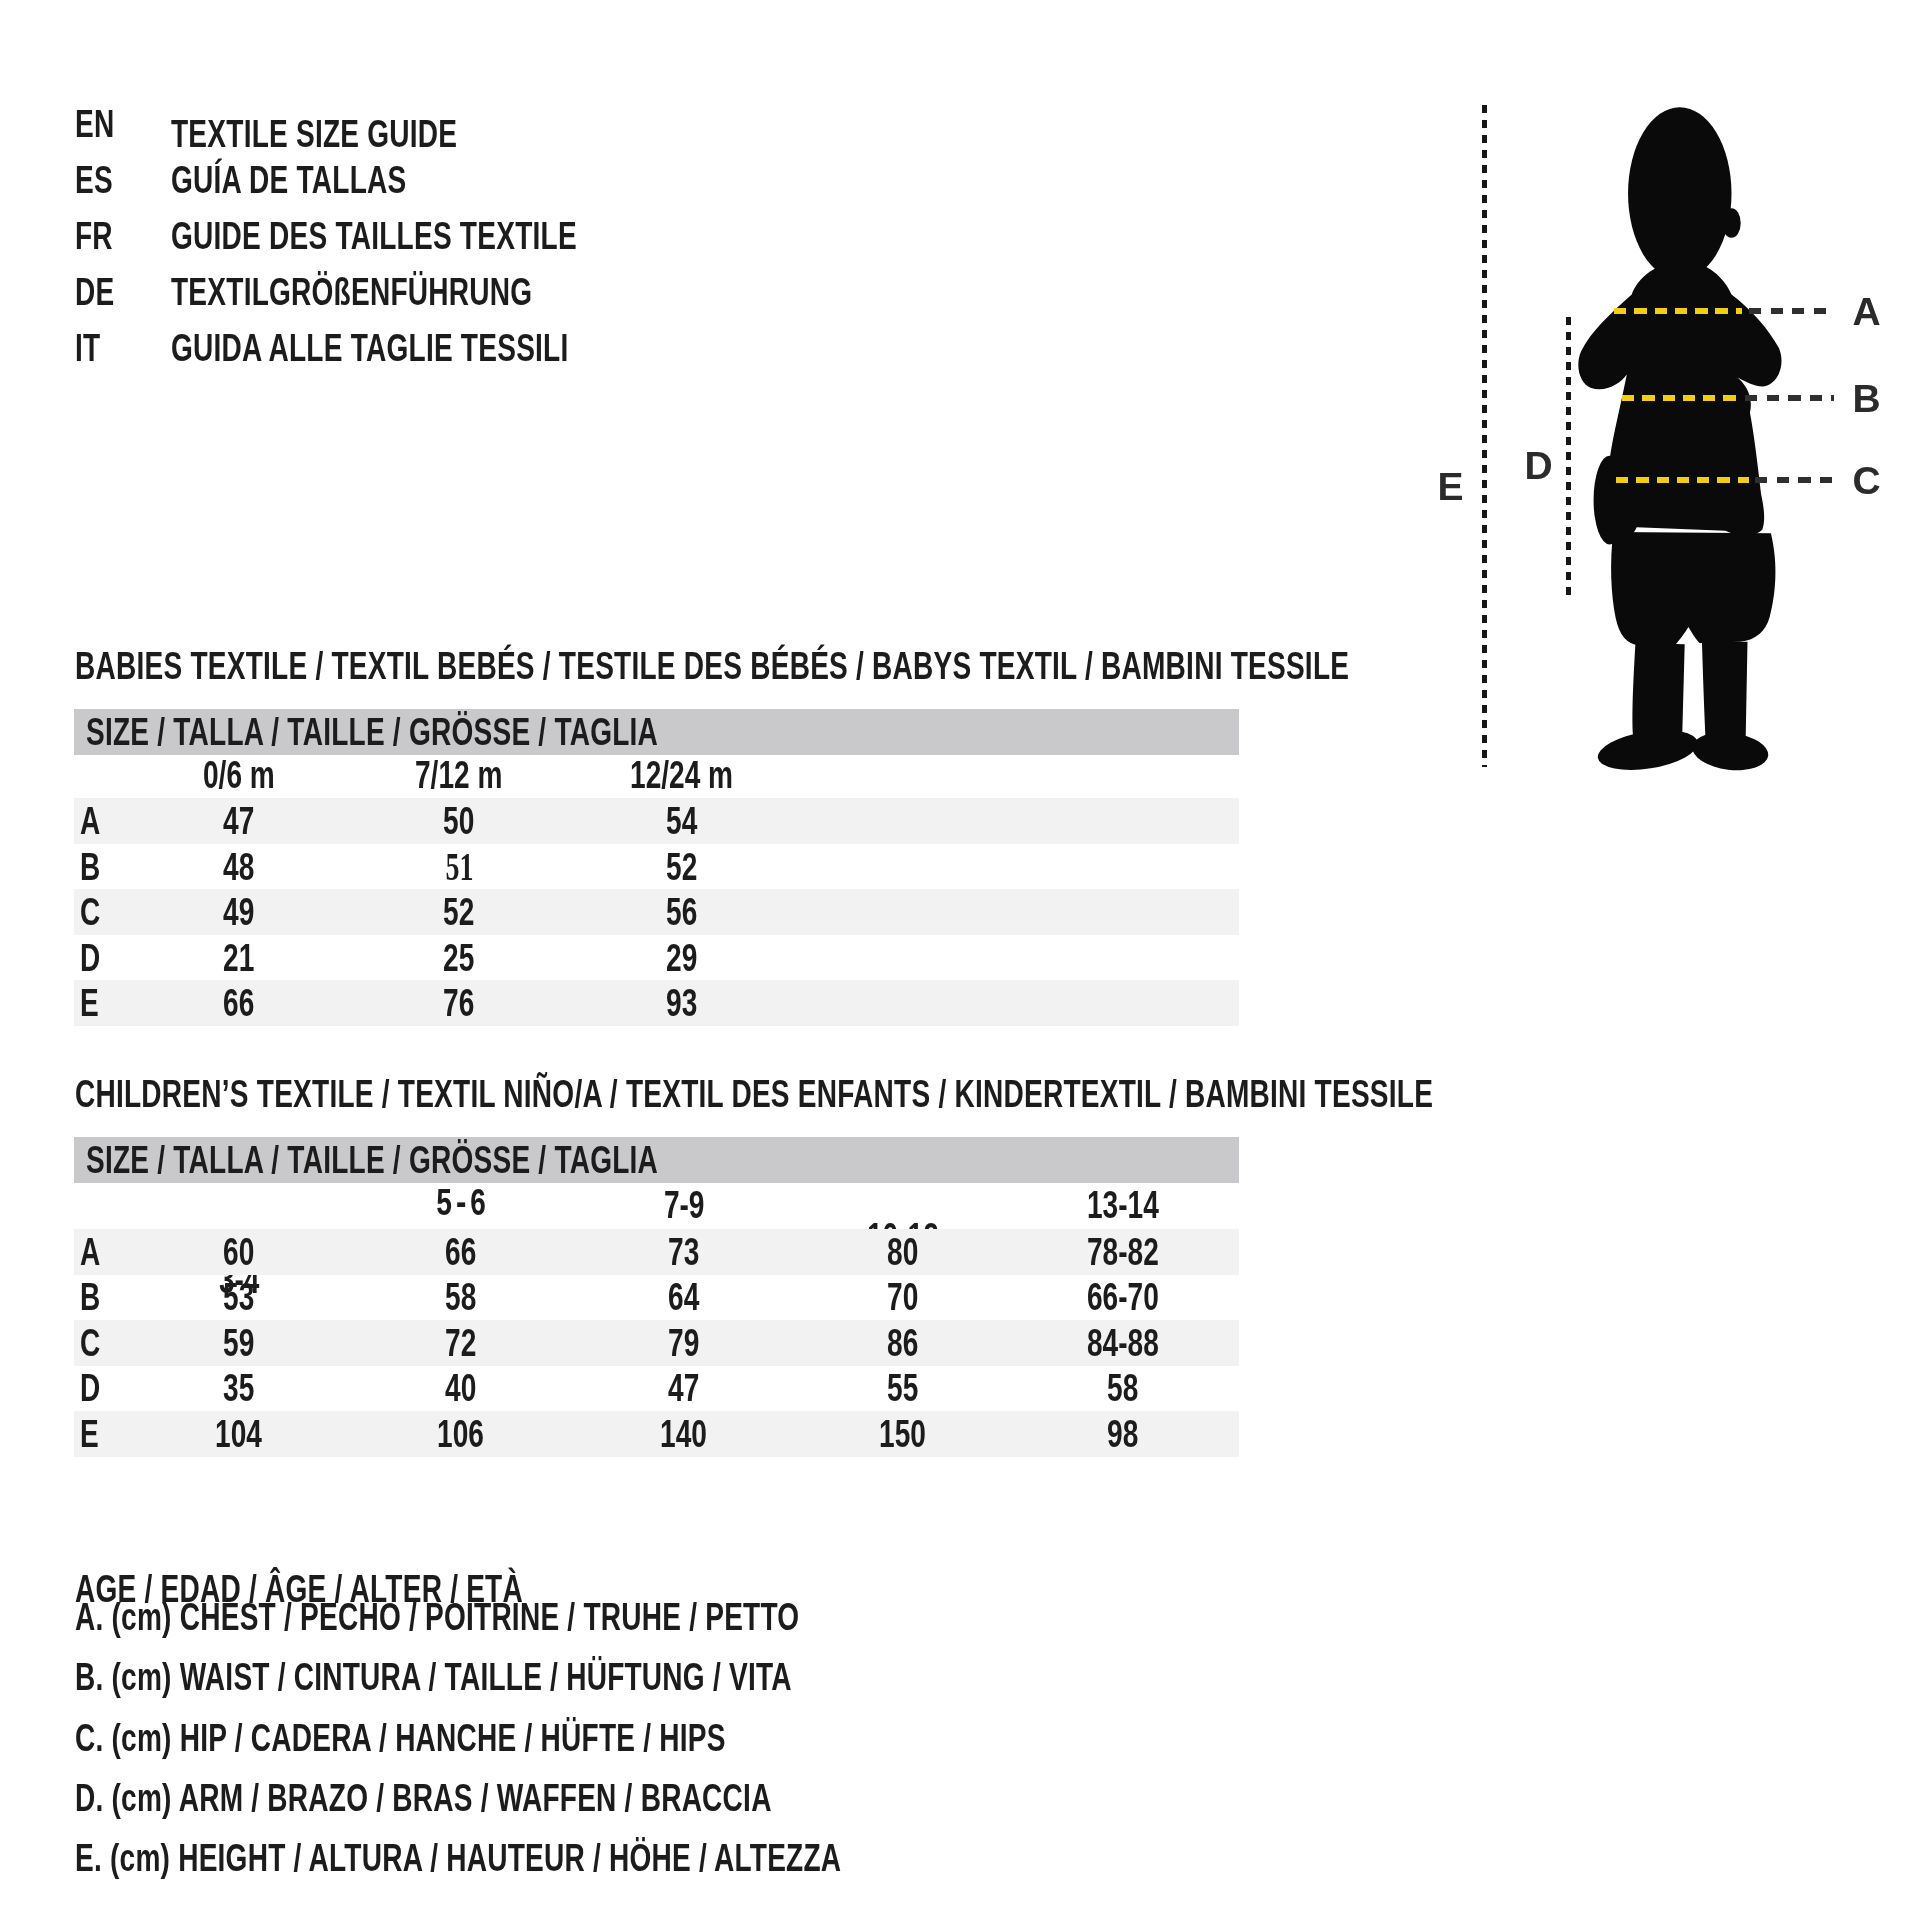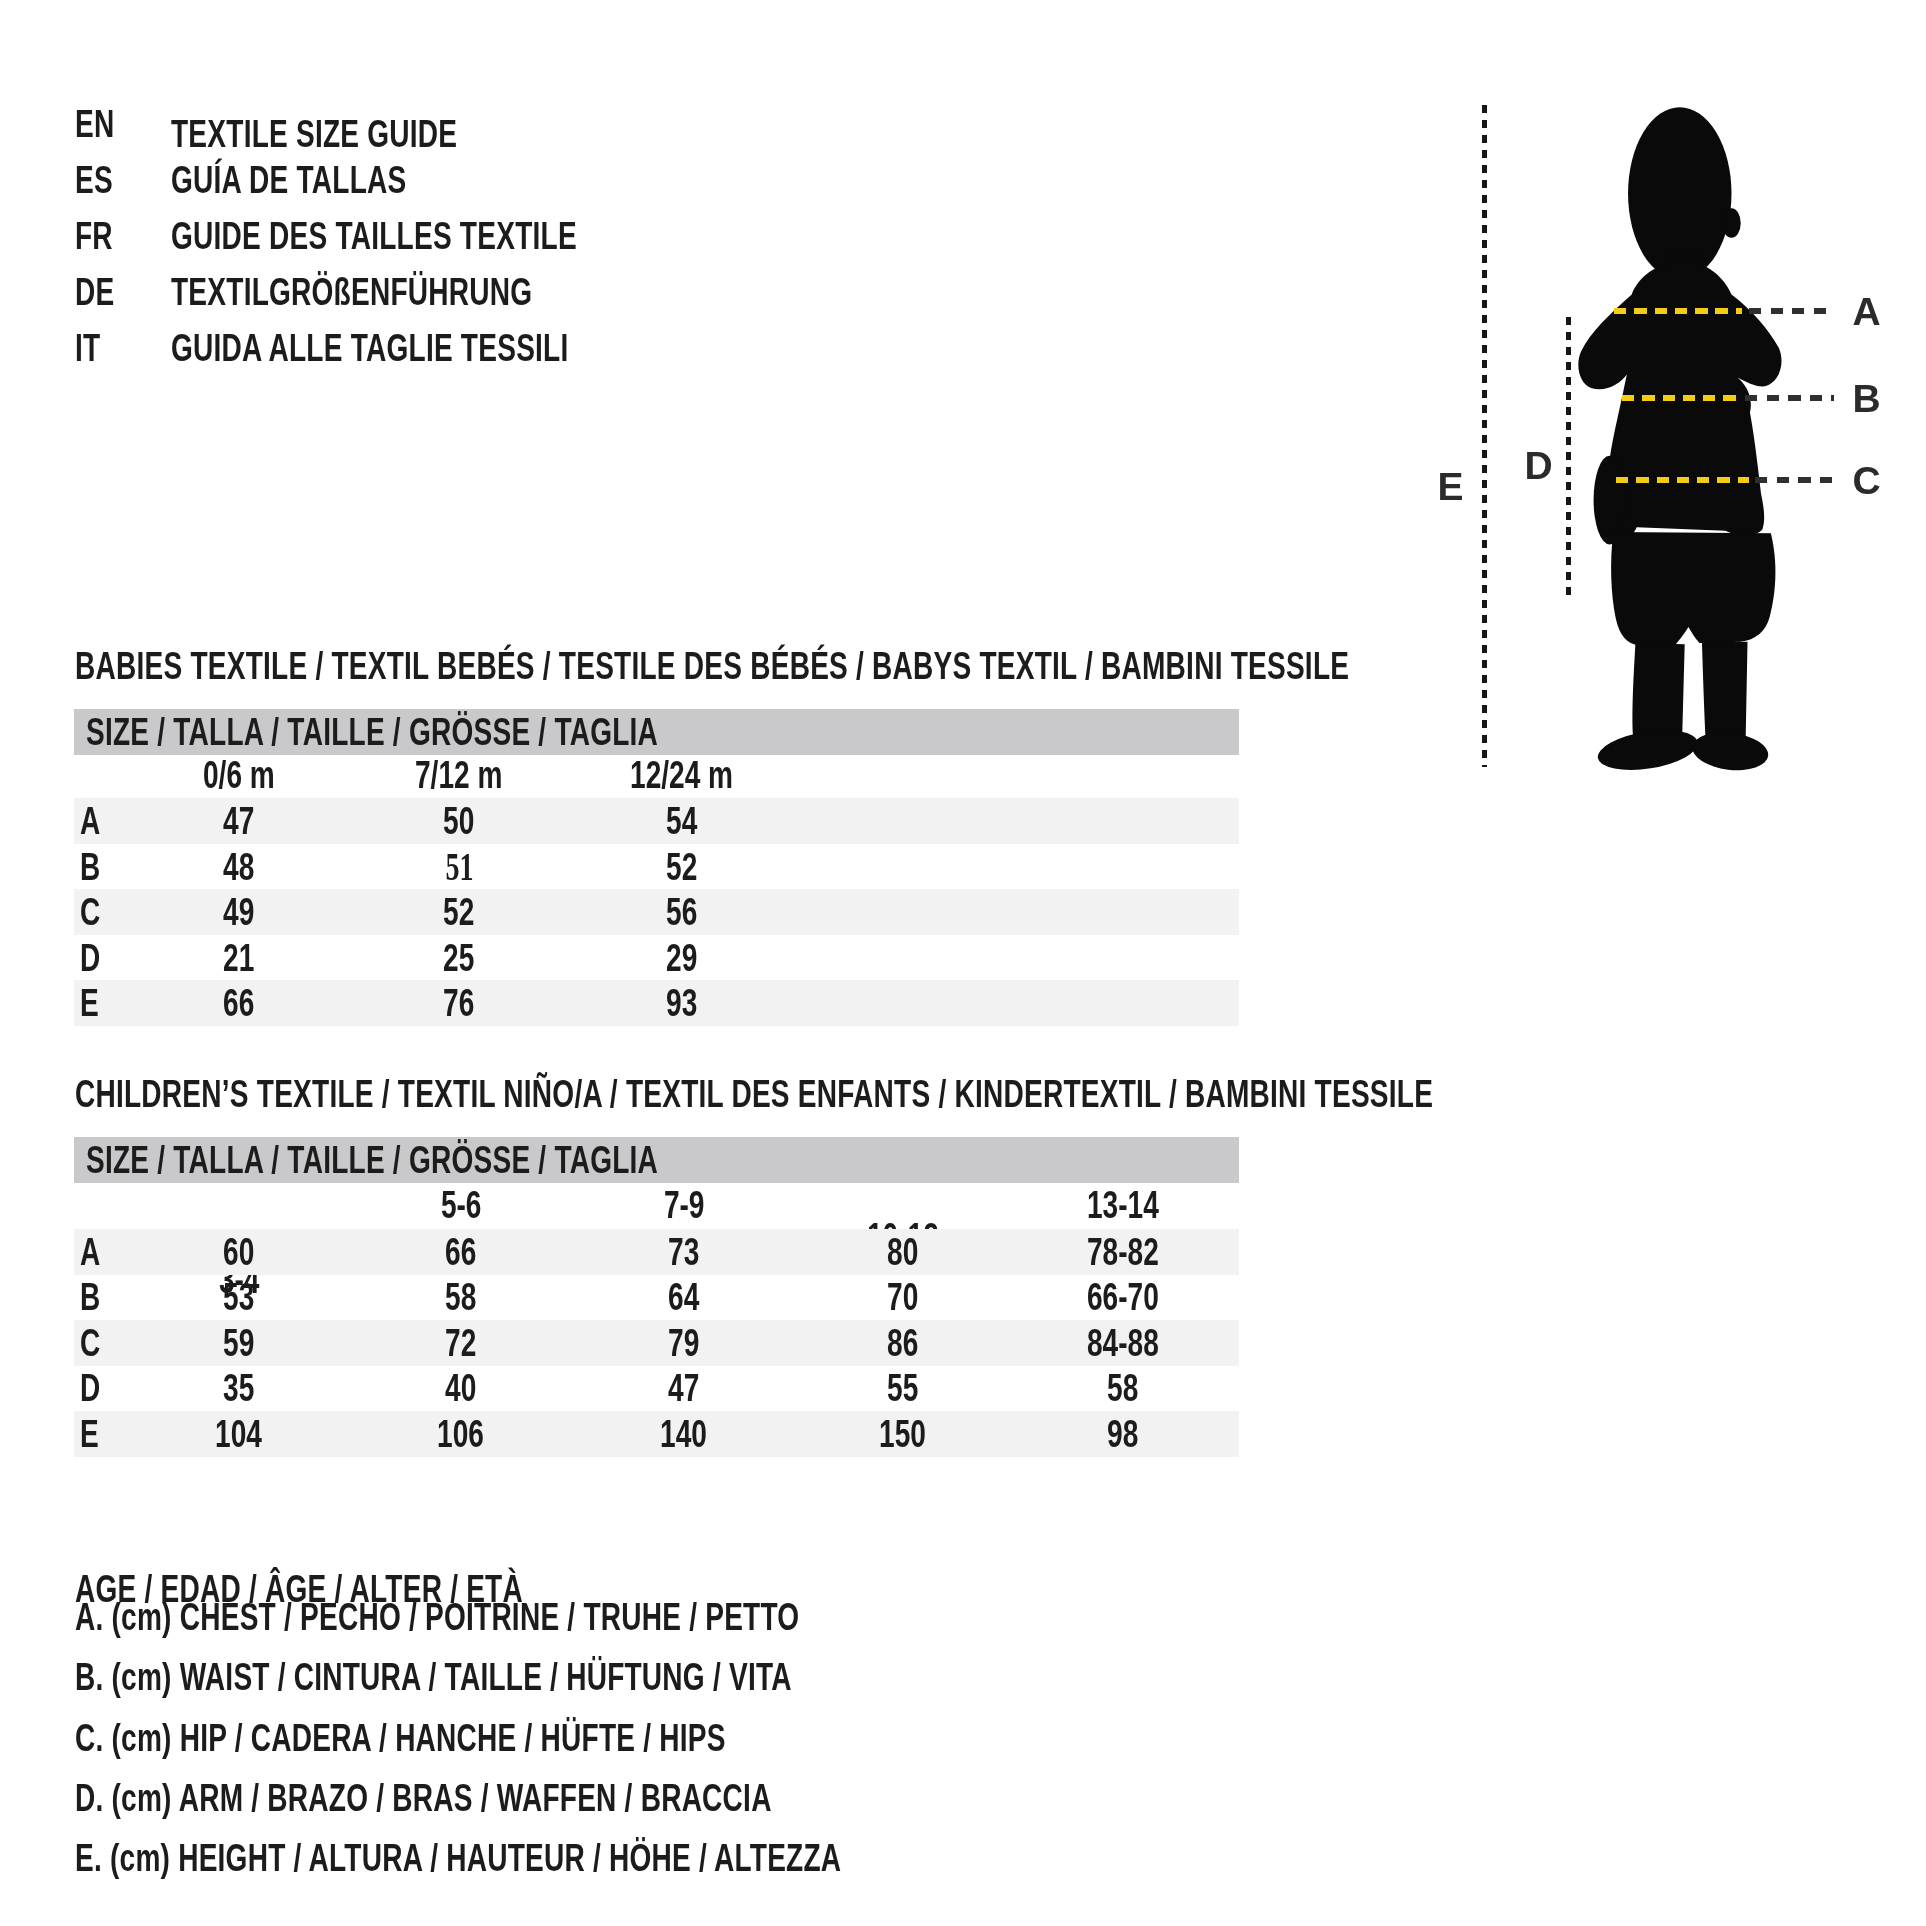--- a/index.html
+++ b/index.html
@@ -156,21 +156,21 @@
     <div class="cell" style="left:128px;top:980px;"><span class="cndc">66</span></div>
     <div class="cell" style="left:348px;top:980px;"><span class="cndc">76</span></div>
     <div class="cell" style="left:571px;top:980px;"><span class="cndc">93</span></div>
   </div>
 
   <div>
     <div class="abs txt sec-title" style="top:1065px;"><span class="cnd">CHILDREN’S TEXTILE / TEXTIL NIÑO/A / TEXTIL DES ENFANTS / KINDERTEXTIL / BAMBINI TESSILE</span></div>
     <div class="bar" style="top:1137px;"><span class="txt cnd">SIZE / TALLA / TAILLE / GRÖSSE / TAGLIA</span></div>
 
     <div class="colhead" style="left:128px;top:1210px;margin-top:48px;"><span class="cndc">3-4</span></div>
-    <div class="colhead" style="left:350px;top:1183px;"><span class="cndc">5-6</span></div>
+    <div class="colhead" style="left:350px;top:1183px;font-family:Liberation Mono, monospace;"><span class="cndc">5-6</span></div>
     <div class="colhead" style="left:573px;top:1183px;"><span class="cndc">7-9</span></div>
     <div class="colhead" style="left:792px;top:1215px;"><span class="cndc">10-12</span></div>
     <div class="colhead" style="left:1012px;top:1183px;"><span class="cndc">13-14</span></div>
 
     <div class="band" style="top:1229px;"></div>
     <div class="band" style="top:1320px;"></div>
     <div class="band" style="top:1411px;"></div>
 
     <div class="rowlab" style="top:1229px;"><span class="cnd">A</span></div>
     <div class="cell" style="left:128px;top:1229px;"><span class="cndc">60</span></div>

